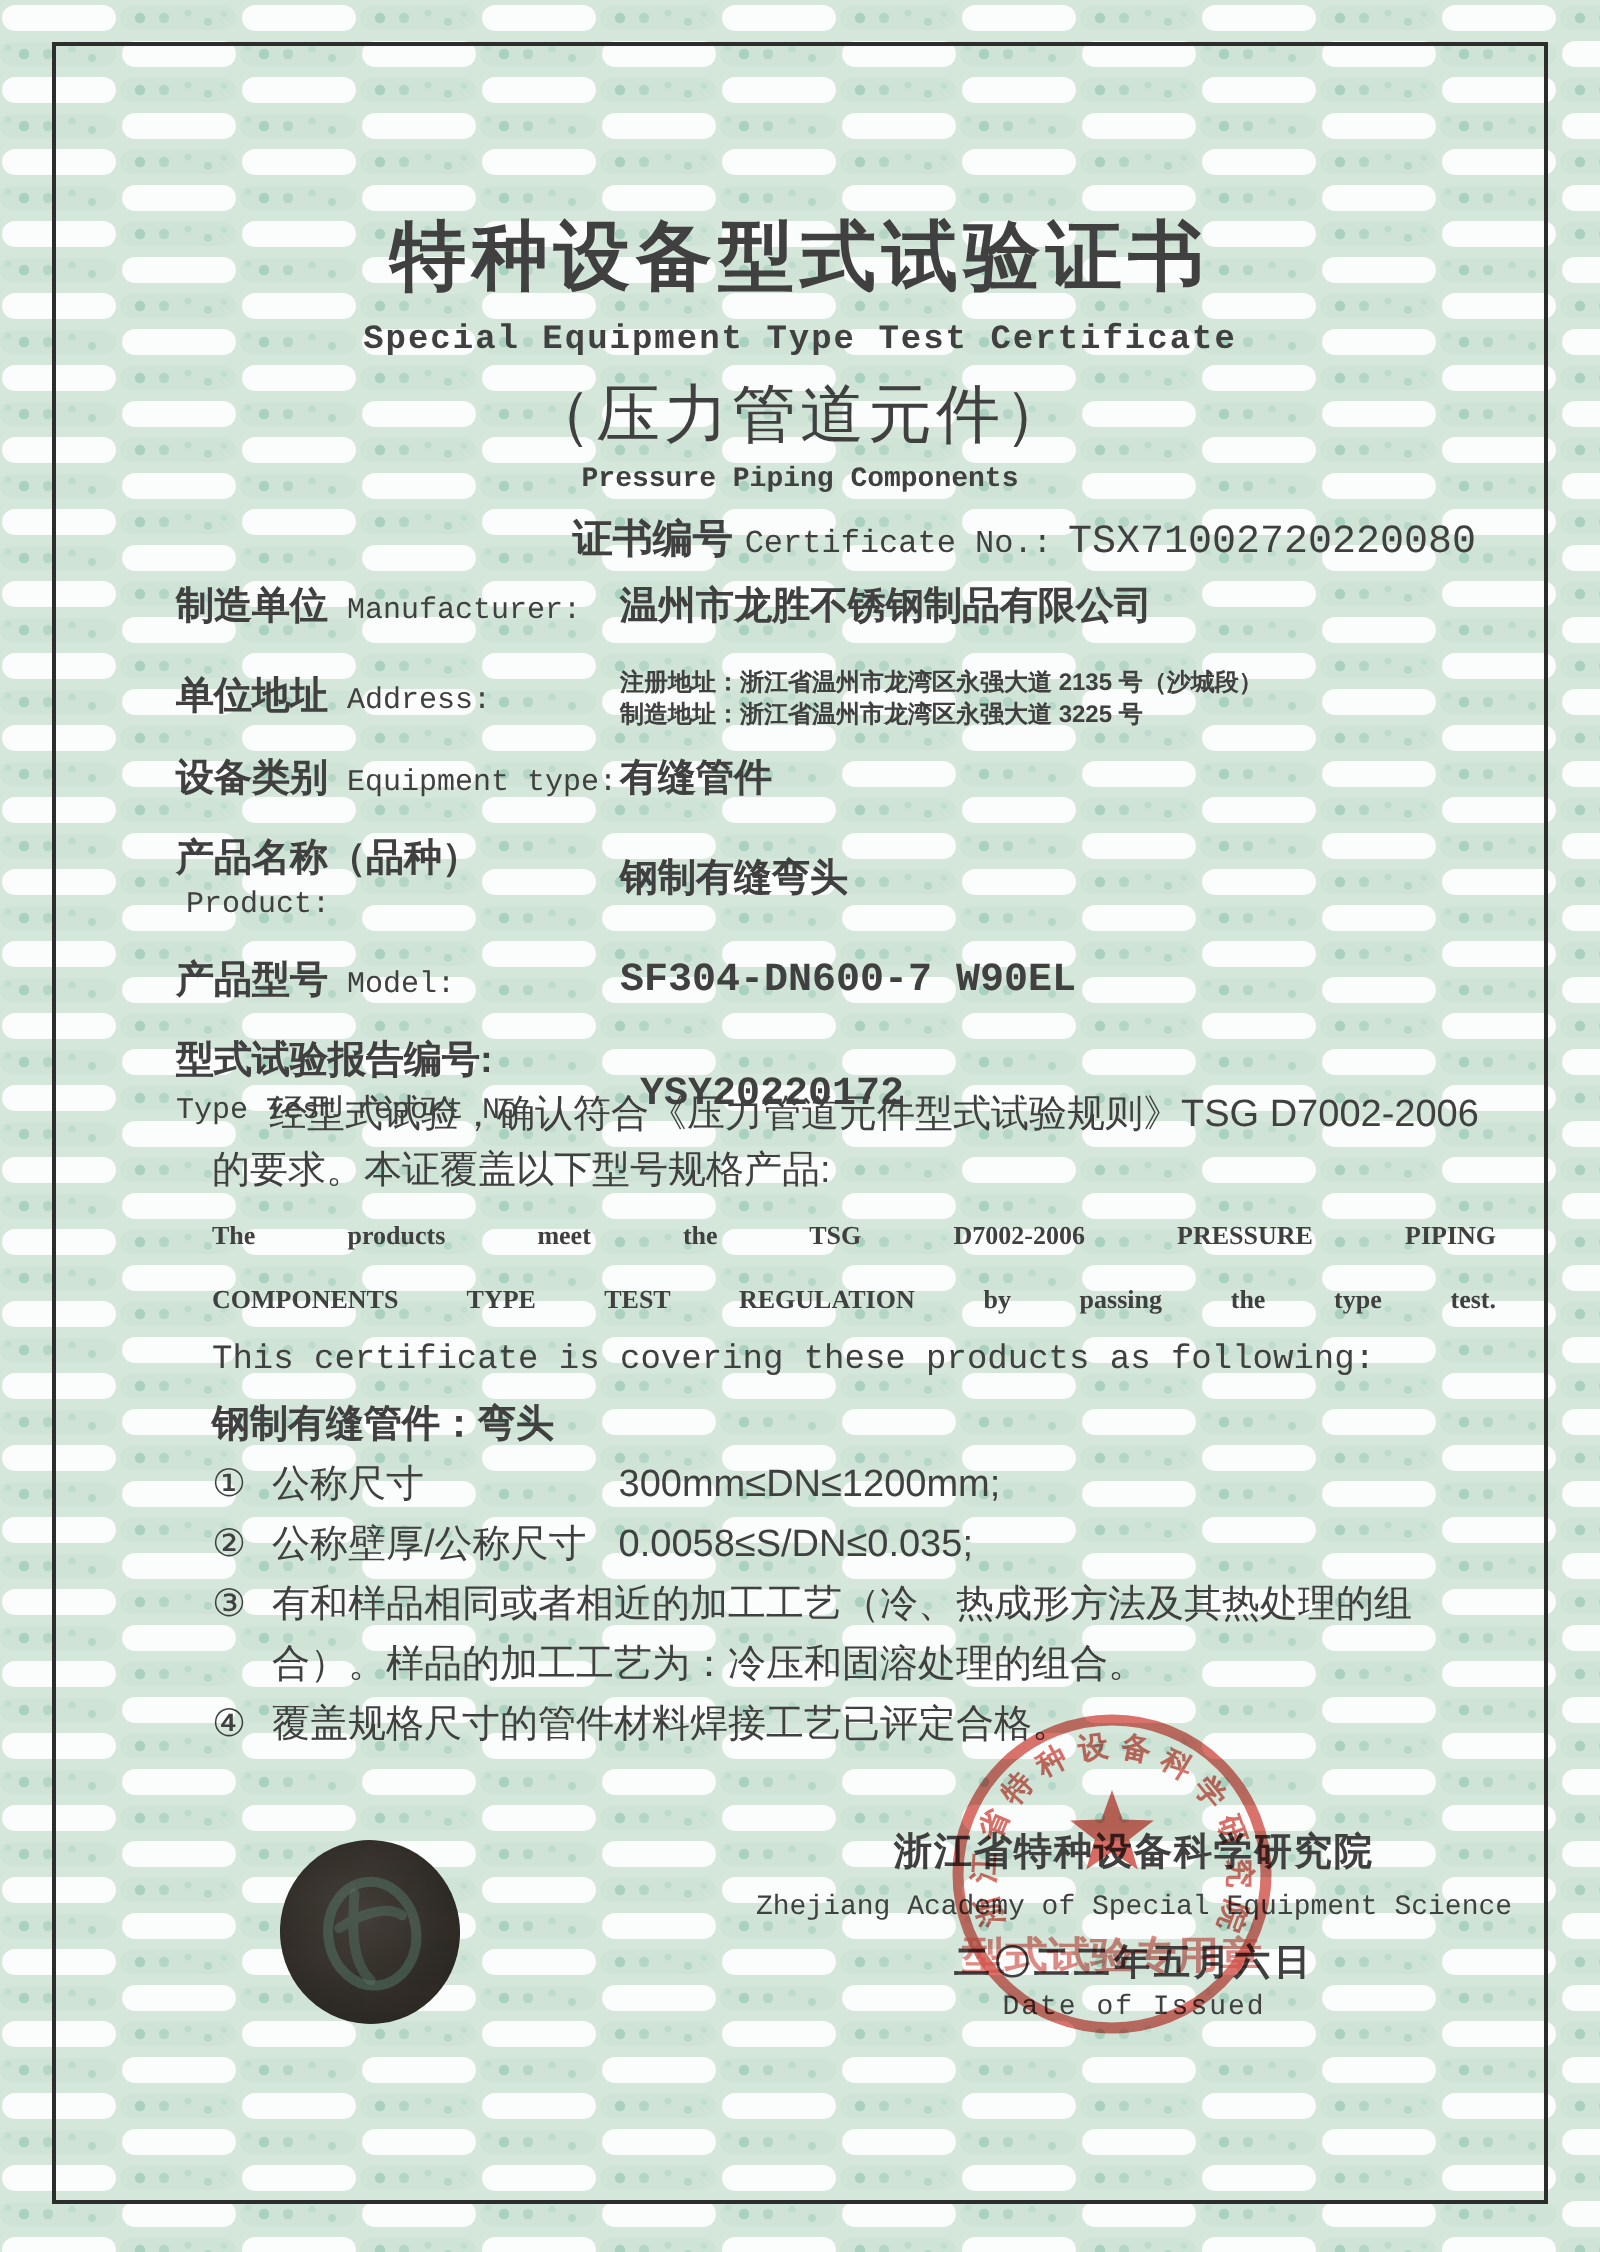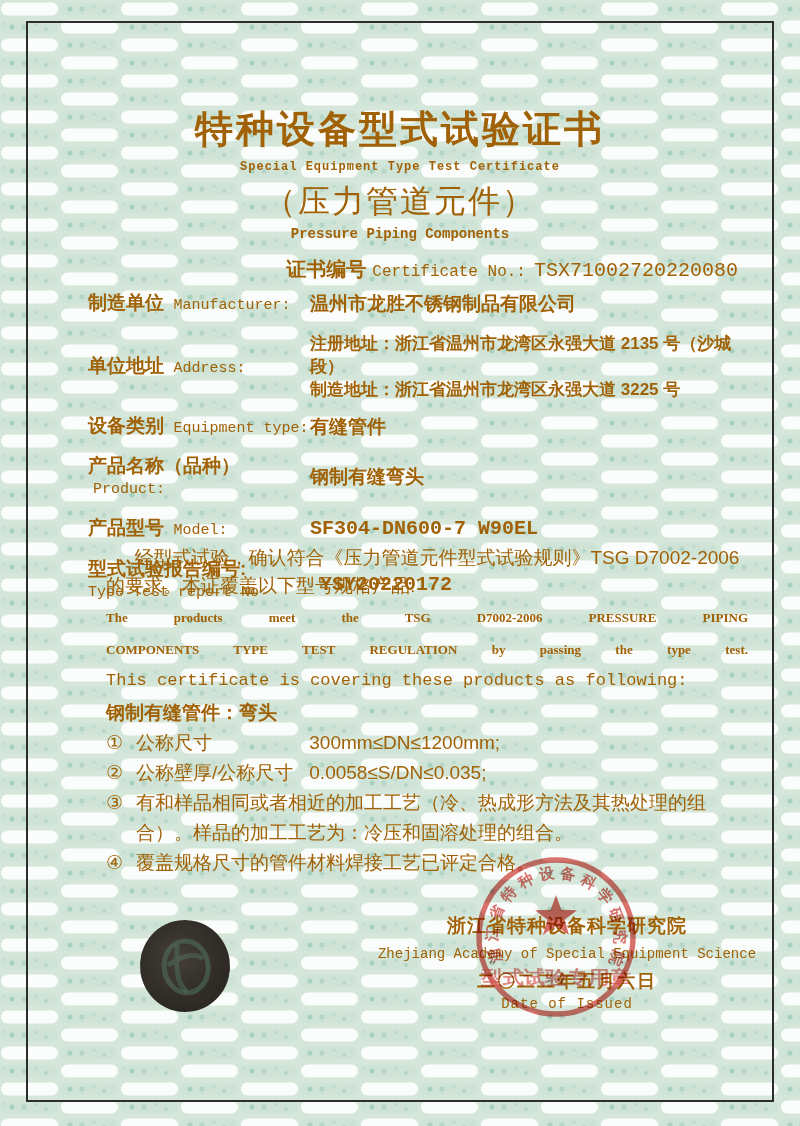--- a/index.html
+++ b/index.html
@@ -1,48 +1,48 @@
 <!DOCTYPE html>
 <html><head>
 <meta charset="utf-8">
 <style>
   html,body{margin:0;padding:0;background:#9a9a9a;}
   .page{
     position:relative;width:800px;height:1126px;overflow:hidden;
-    font-family:"Liberation Sans",sans-serif;color:#a16207;
+    font-family:"Liberation Sans",sans-serif;color:#404040;
     background:#d9eadf;margin:0 auto;
   }
   .bg-svg{position:absolute;left:0;top:0;}
   .frame{
     position:absolute;left:26px;top:21px;right:26px;bottom:24px;
     border:2px solid #2d2d2d;pointer-events:none;
   }
   .mono{font-family:"Liberation Mono","DejaVu Sans Mono",monospace;}
   .serif{font-family:"Liberation Serif","DejaVu Serif",serif;}
 
   .titles{position:absolute;left:0;right:0;top:108px;text-align:center;line-height:1.15;}
   .title-cn{font-size:38px;font-weight:bold;letter-spacing:3px;margin:0;}
-  .title-en{font-size:12px;font-weight:bold;margin-top:9px;letter-spacing:1px;}
+  .title-en{font-size:17px;font-weight:bold;margin-top:9px;letter-spacing:1px;}
   .sub-cn{font-size:32px;font-weight:normal;margin-top:9px;letter-spacing:2px;}
   .sub-en{font-size:14px;font-weight:bold;margin-top:6px;}
 
   .cert-line{position:absolute;top:256px;right:62px;white-space:nowrap;}
   .cert-line .cn{font-size:20px;font-weight:bold;}
   .cert-line .en{font-size:16px;margin-left:6px;}
   .cert-line .num{font-size:20px;margin-left:8px;}
 
   .fields{position:absolute;left:88px;top:291px;width:664px;}
   .frow{display:flex;align-items:center;margin-bottom:15px;}
   .flabel{width:222px;flex:0 0 222px;line-height:1.25;}
   .flabel .cn{font-size:19px;font-weight:bold;}
   .flabel .en{font-size:15px;margin-left:5px;}
   .frow.stack .flabel .cn,.frow.stack .flabel .en{display:block;margin-left:0;}
   .frow.stack .flabel .en{margin-top:4px;}
   .fvalue{font-size:19px;font-weight:bold;line-height:1.3;padding-top:1px;}
-  .fvalue.small{font-size:17px;line-height:1.35;}
+  .fvalue.small{font-size:12px;line-height:1.35;}
   .fvalue.code{font-family:"Liberation Mono","DejaVu Sans Mono",monospace;font-size:20px;font-weight:bold;}
   .frow.r2{margin-bottom:12px;}
   .frow.r6 .fvalue{padding-top:10px;padding-left:10px;}
 
   .statement{position:absolute;left:106px;top:544px;width:642px;}
   .st-cn{font-size:19px;line-height:28px;}
   .st-cn.first{text-indent:1.5em;}
   .st-en{font-size:13px;line-height:29px;font-weight:bold;
          text-align:justify;text-align-last:justify;margin-top:3px;}
   .st-en3{font-size:17px;line-height:26px;margin-top:4px;}

